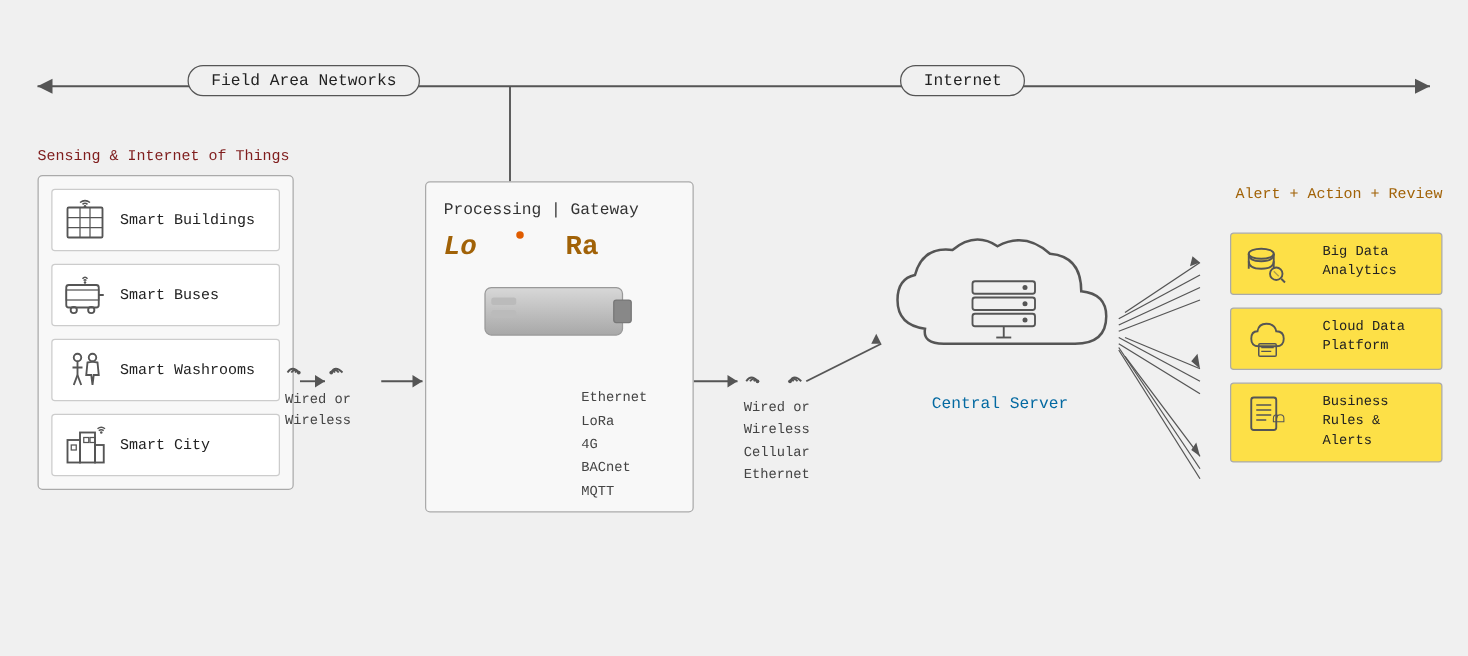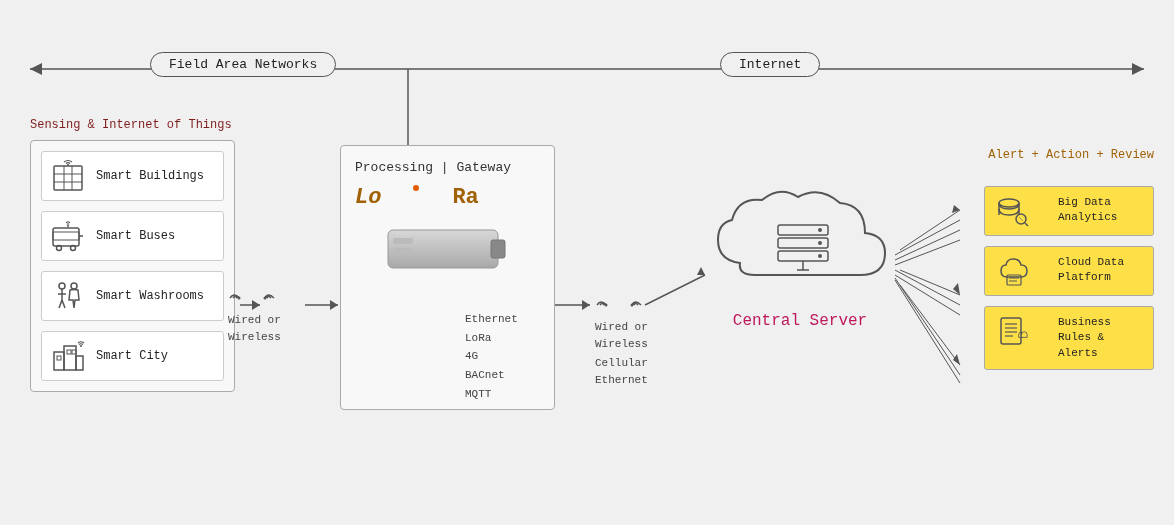--- a/index.html
+++ b/index.html
@@ -157,22 +157,22 @@
     }
     .cloud-svg {
       width: 200px;
       height: 150px;
     }
     .cloud-label {
       position: absolute;
       bottom: -5px;
       left: 50%;
       transform: translateX(-50%);
-      font-size: 16px;
-      color: #be185d;
+      font-size: 13px;
+      color: #0369a1;
       white-space: nowrap;
     }
 
     
     .alert-section {
       position: absolute;
       top: 148px;
       right: 20px;
     }
     .alert-title {

